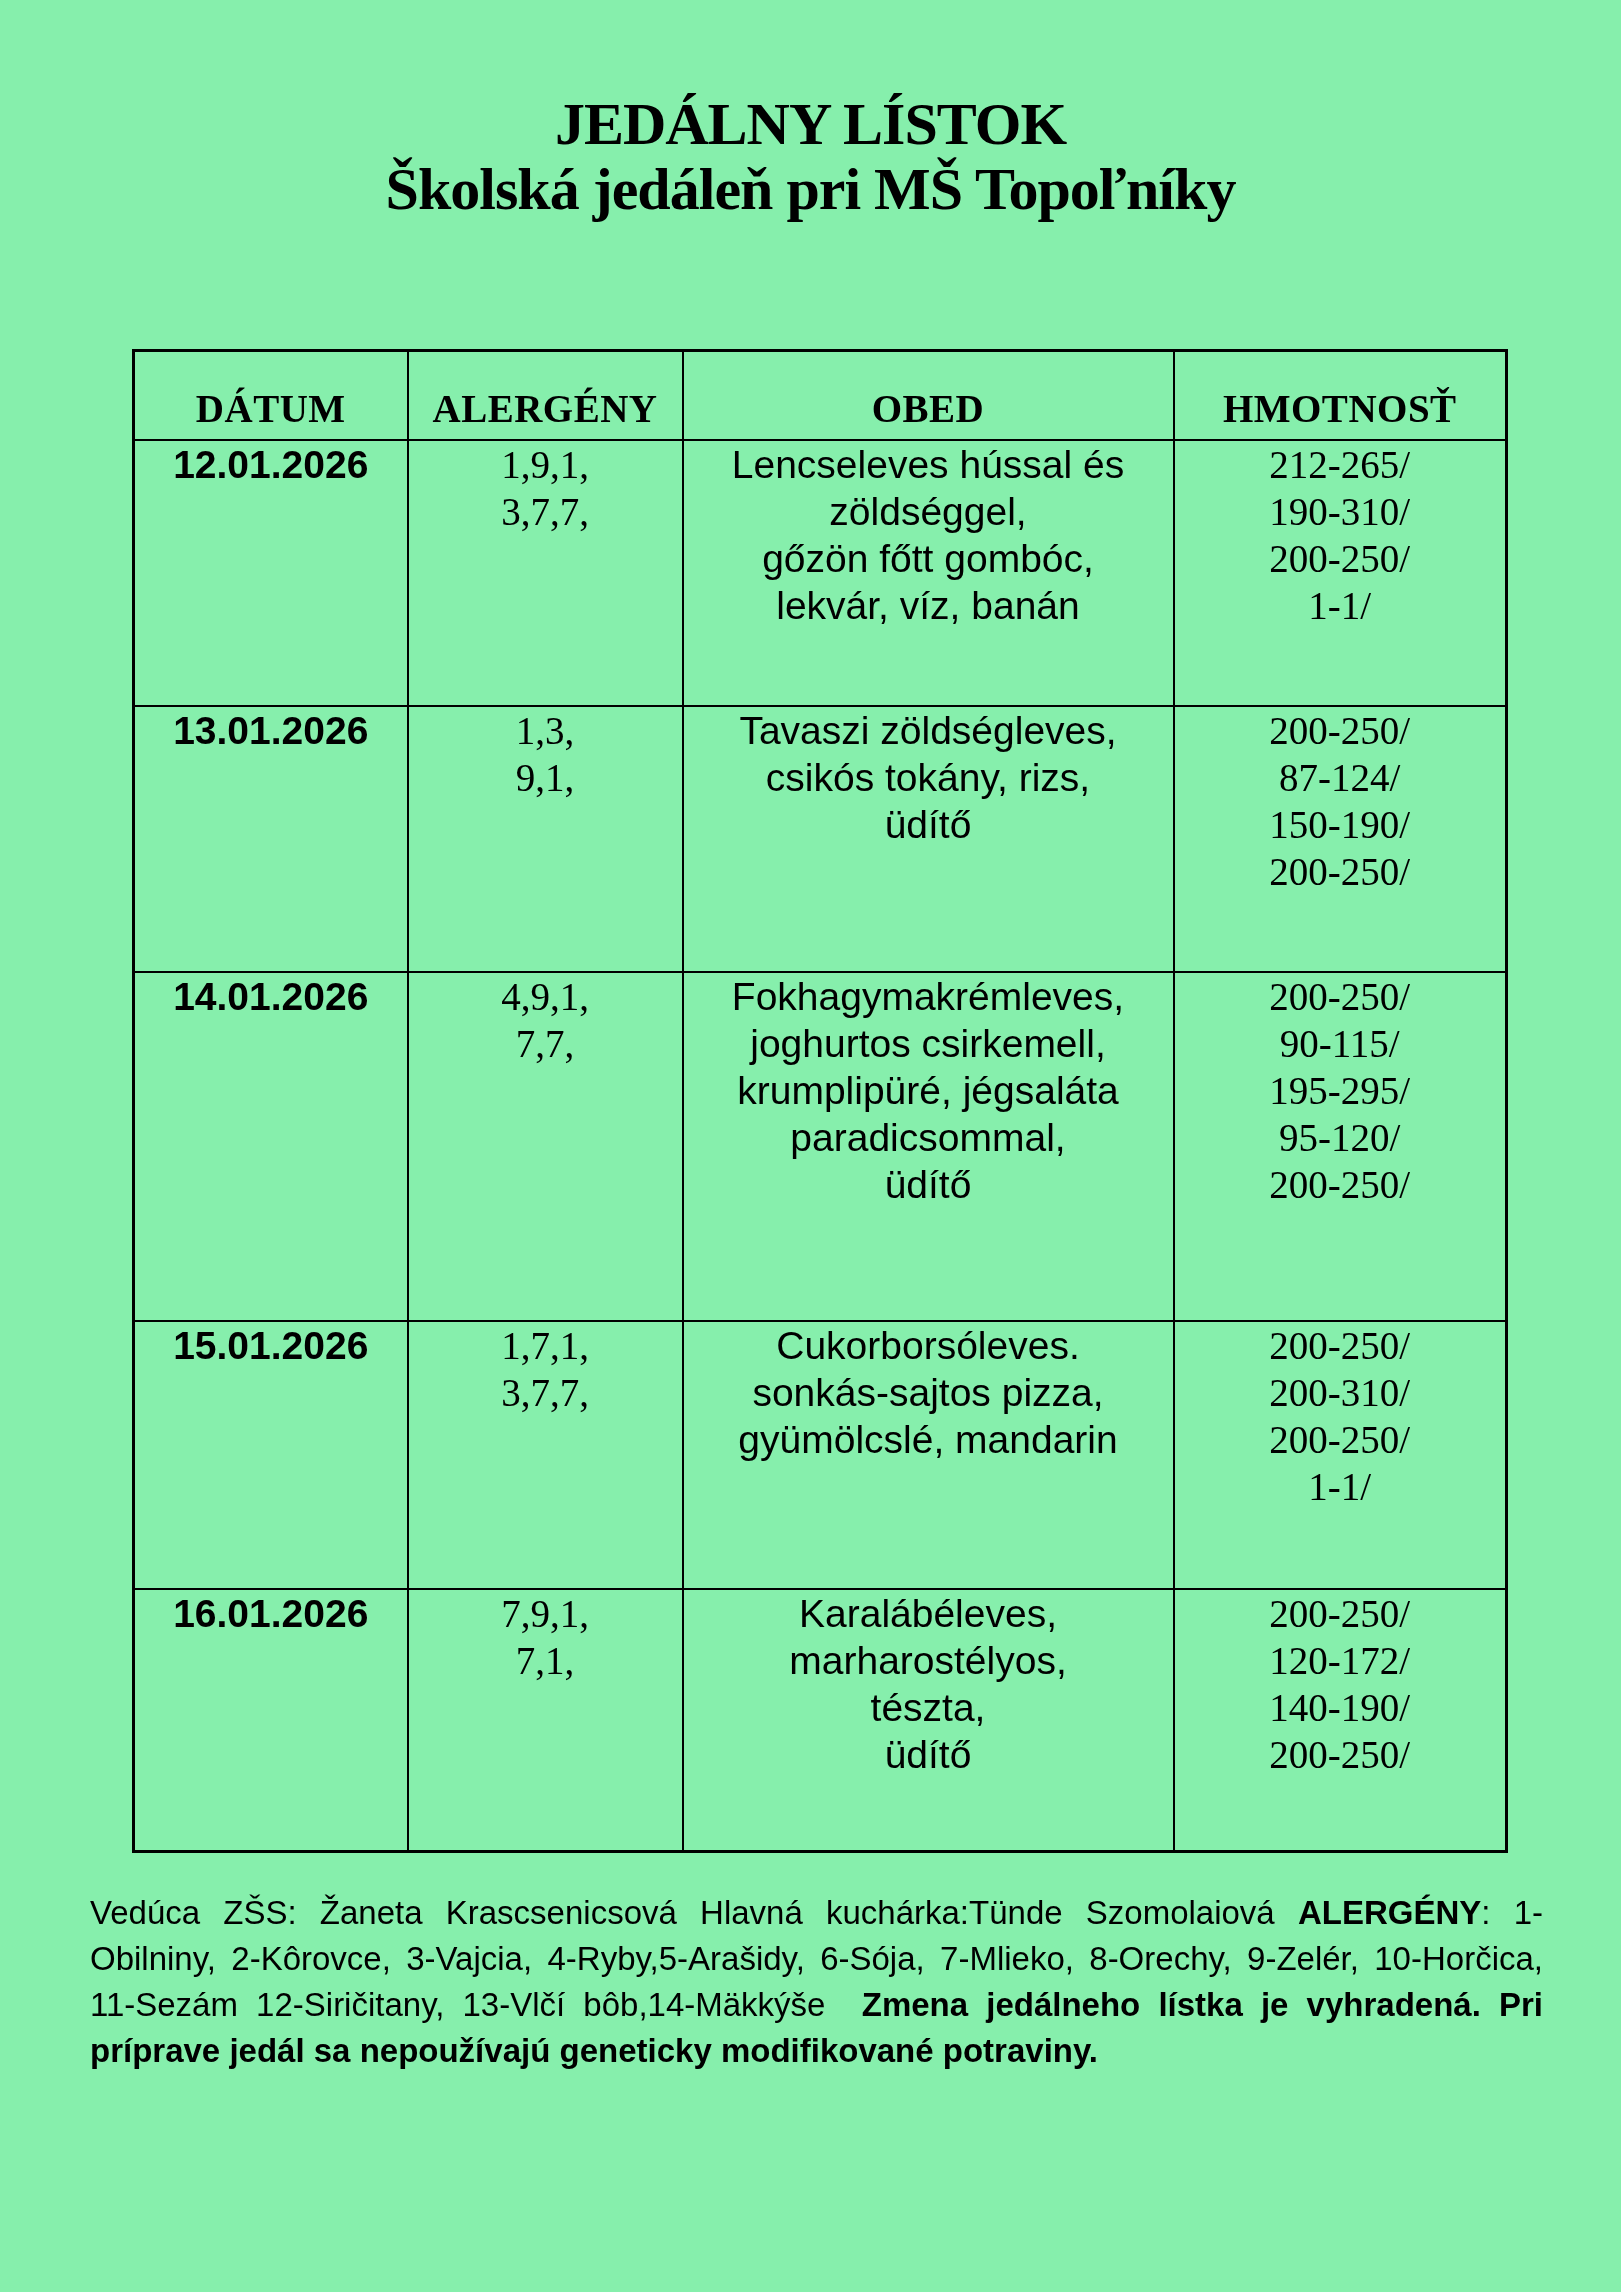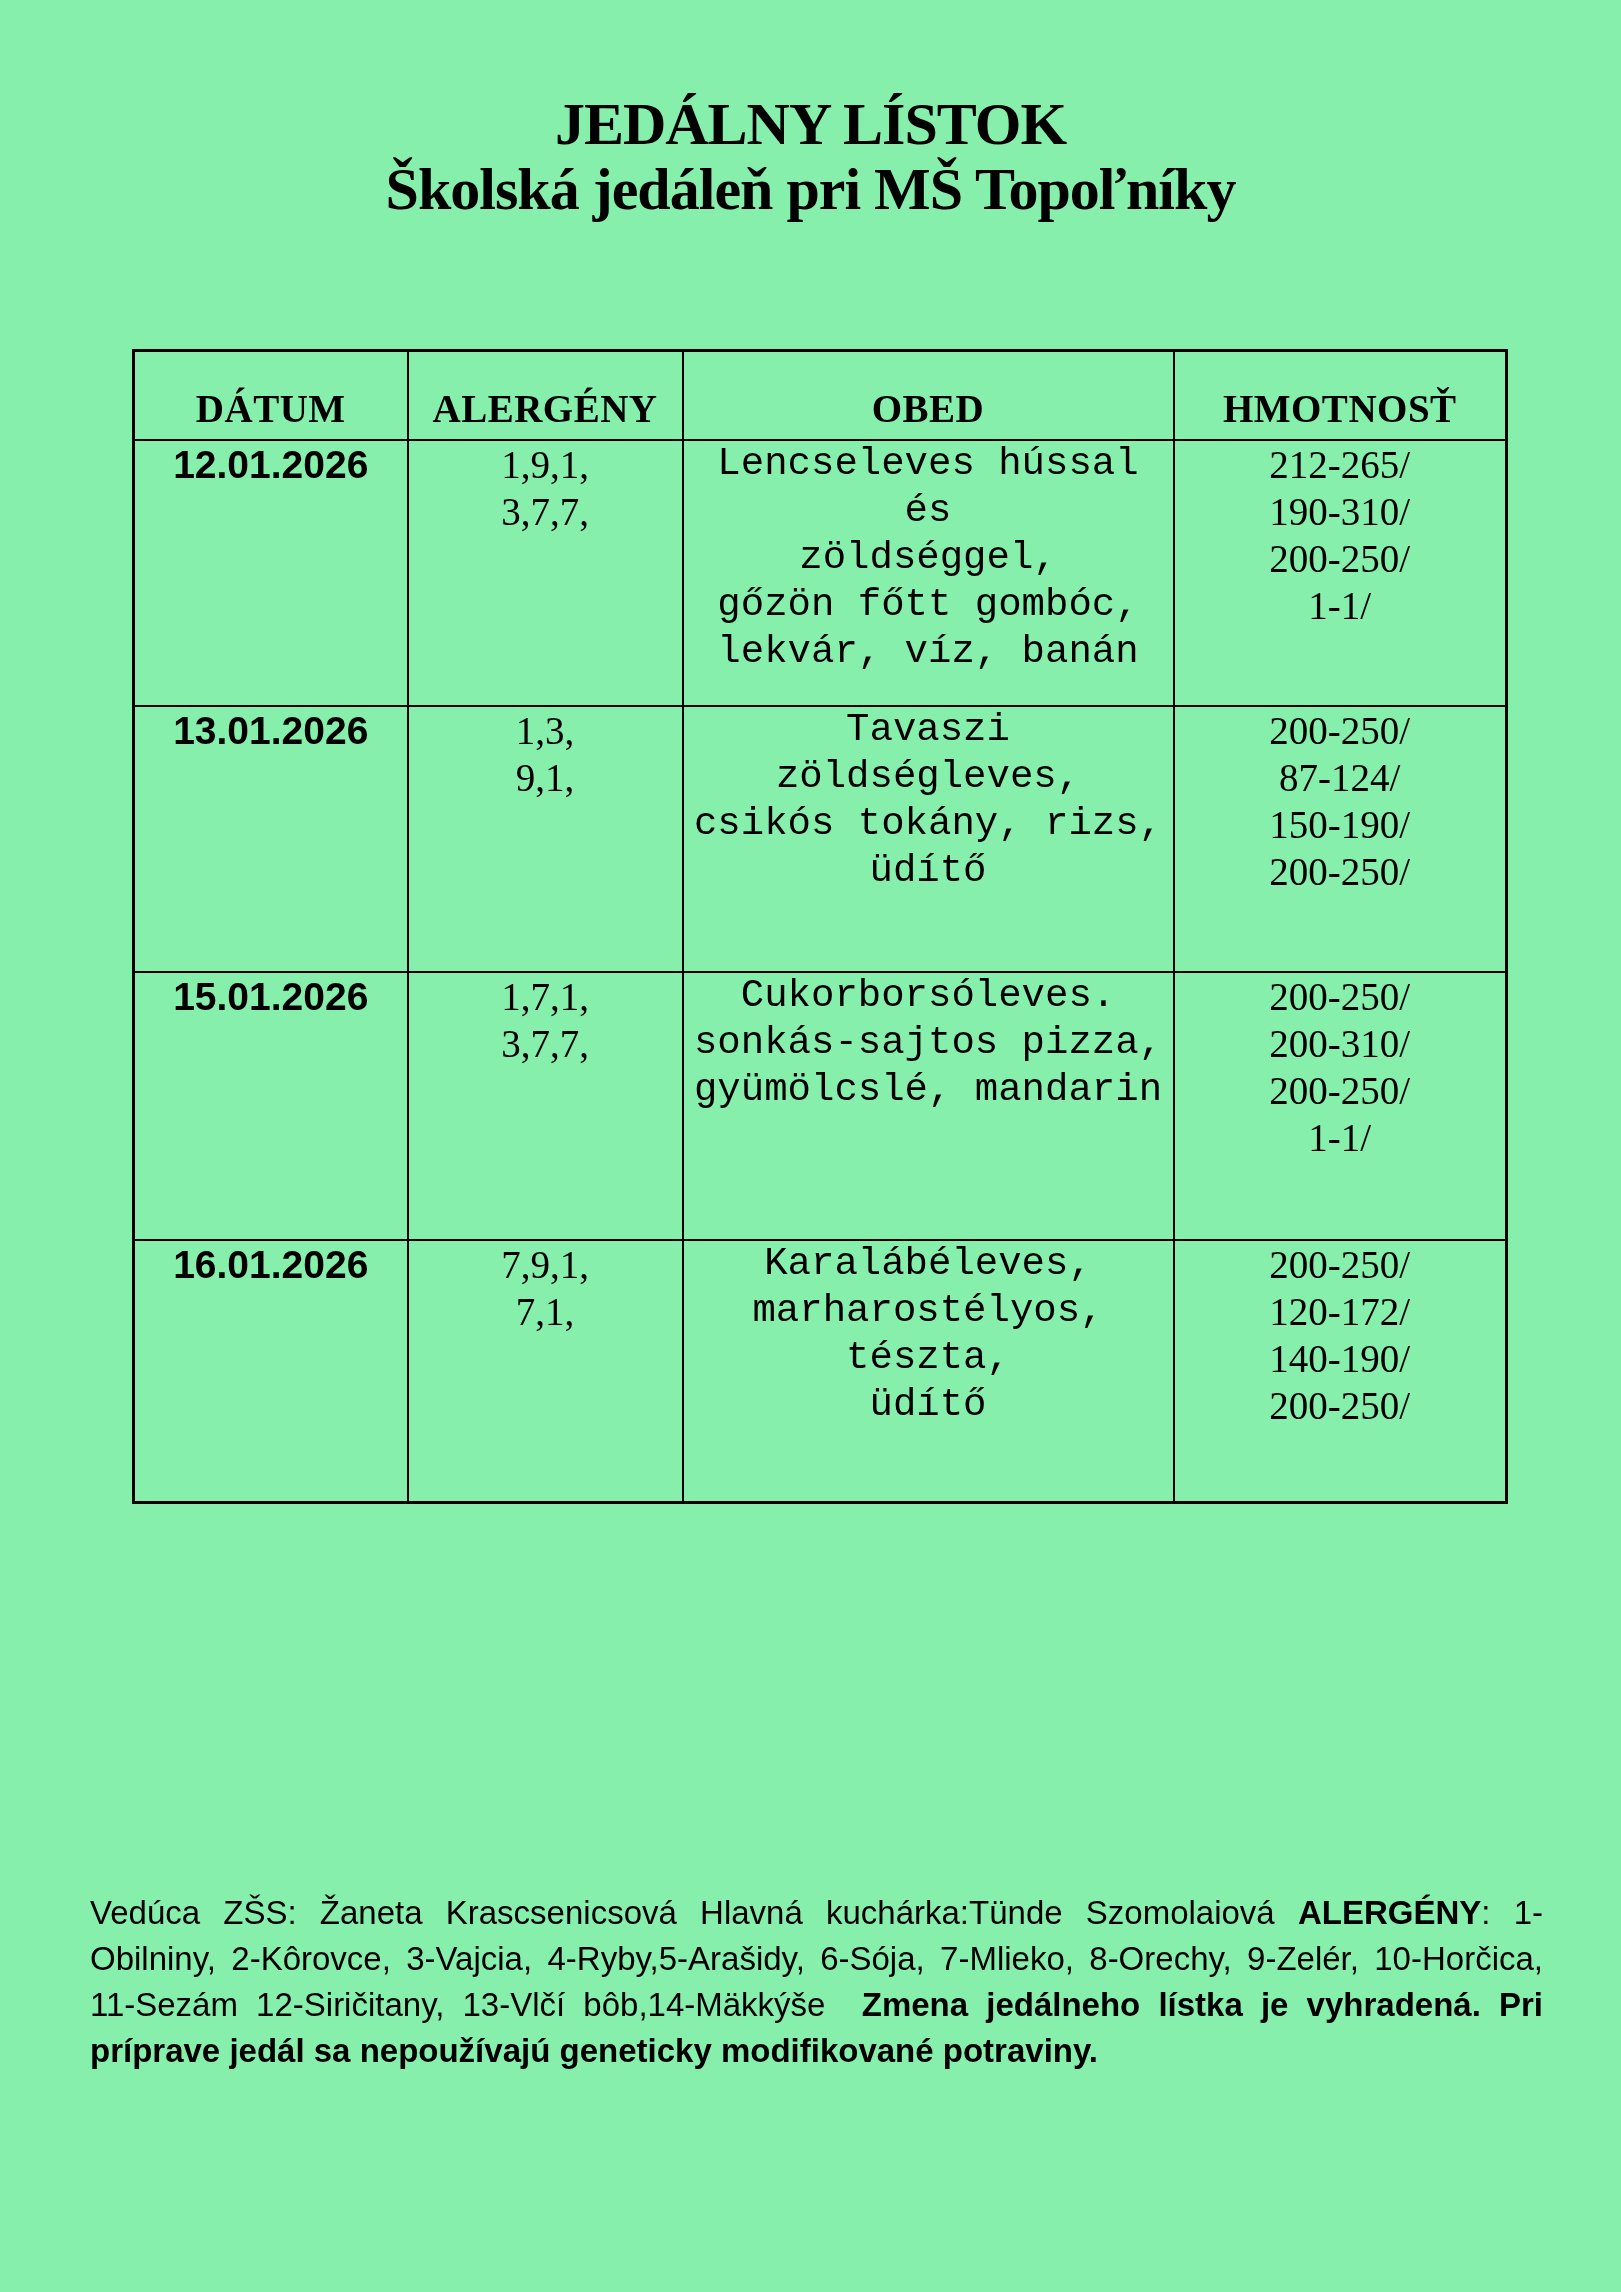--- a/index.html
+++ b/index.html
@@ -63,21 +63,21 @@
     font-family:"Liberation Sans", sans-serif;
     font-weight:bold;
     font-size:41px;
     padding-top:98px;
   }
   td.alg{
     font-family:"Liberation Serif", serif;
     padding-top:54px;
   }
   td.obed{
-    font-family:Liberation Mono, monospace;
+    font-family:Liberation Sans, sans-serif;
     padding-top:54px;
   }
   td.hm{
     font-family:"Liberation Serif", serif;
     padding-top:54px;
   }
   .footer{
     position:absolute;
     left:90px;
     top:1890px;
@@ -135,20 +135,35 @@
         <td class="alg">1,3,
 9,1,</td>
         <td class="obed">Tavaszi zöldségleves,
 csikós tokány, rizs,
 üdítő</td>
         <td class="hm">200-250/
 87-124/
 150-190/
 200-250/</td>
       </tr>
+      <tr class="r3">
+        <td class="date">14.01.2026</td>
+        <td class="alg">4,9,1,
+7,7,</td>
+        <td class="obed">Fokhagymakrémleves,
+joghurtos csirkemell,
+krumplipüré, jégsaláta
+paradicsommal,
+üdítő</td>
+        <td class="hm">200-250/
+90-115/
+195-295/
+95-120/
+200-250/</td>
+      </tr>
       <tr class="r4">
         <td class="date">15.01.2026</td>
         <td class="alg">1,7,1,
 3,7,7,</td>
         <td class="obed">Cukorborsóleves.
 sonkás-sajtos pizza,
 gyümölcslé, mandarin</td>
         <td class="hm">200-250/
 200-310/
 200-250/

